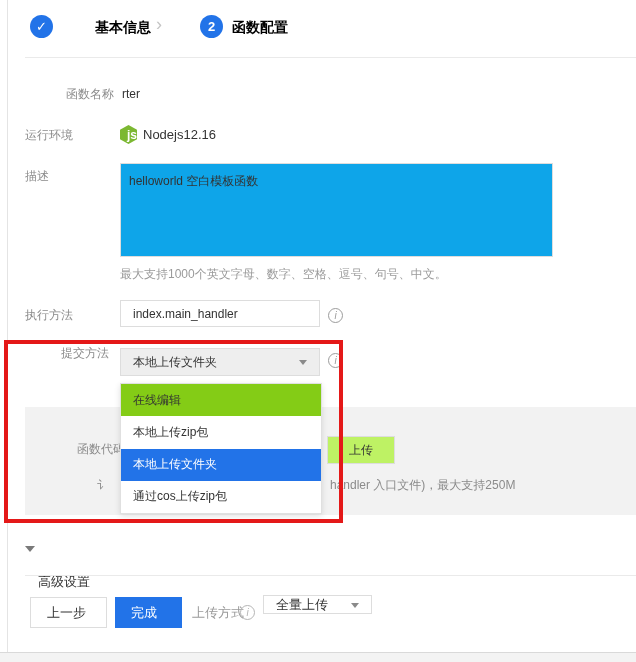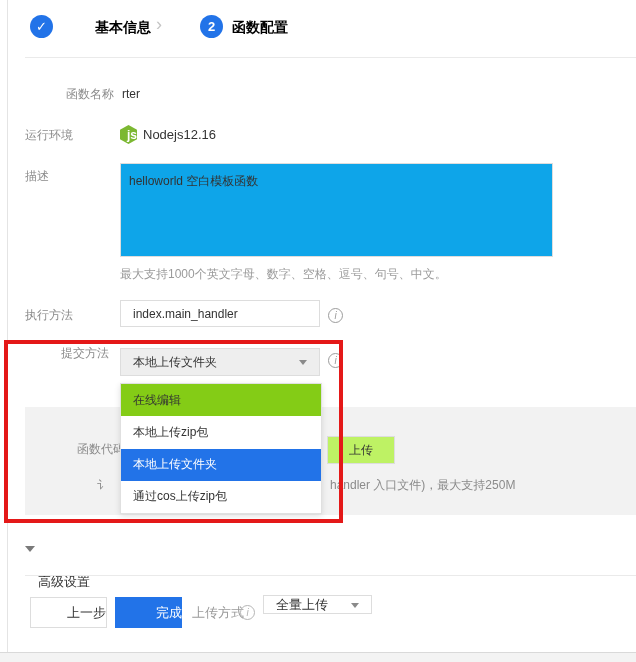--- a/index.html
+++ b/index.html
@@ -61,21 +61,21 @@
   
   .red-rect{left:4px;top:340px;width:339px;height:183px;border:4px solid var(--red);
     box-sizing:border-box;z-index:40;pointer-events:none;background:transparent;}
 
   
   .tri-down{width:0;height:0;border:5px solid transparent;border-top:6px solid #7a7a7a;border-bottom:none;}
   .adv-label{font-size:13px;color:#333;line-height:15px;}
   .divider2{left:25px;top:575px;width:611px;height:1px;background:#eaeaea;}
 
   
-  .btn{display:flex;align-items:center;justify-content:flex-end;box-sizing:border-box;cursor:pointer;font-size:13px;padding-left:16px;}
+  .btn{display:flex;align-items:center;justify-content:flex-start;box-sizing:border-box;cursor:pointer;font-size:13px;padding-left:16px;}
   .btn-prev{left:30px;top:597px;width:77px;height:31px;background:#fff;border:1px solid var(--border);color:var(--text-dark);}
   .btn-finish{left:115px;top:597px;width:67px;height:31px;background:var(--blue);color:#fff;border:none;}
   .mode-label{font-size:13px;color:var(--hint-gray);line-height:15px;}
   .mode-select{left:263px;top:595px;width:109px;height:19px;font-size:13px;}
 </style>
 </head>
 <body>
 
 <div class="page">
 

